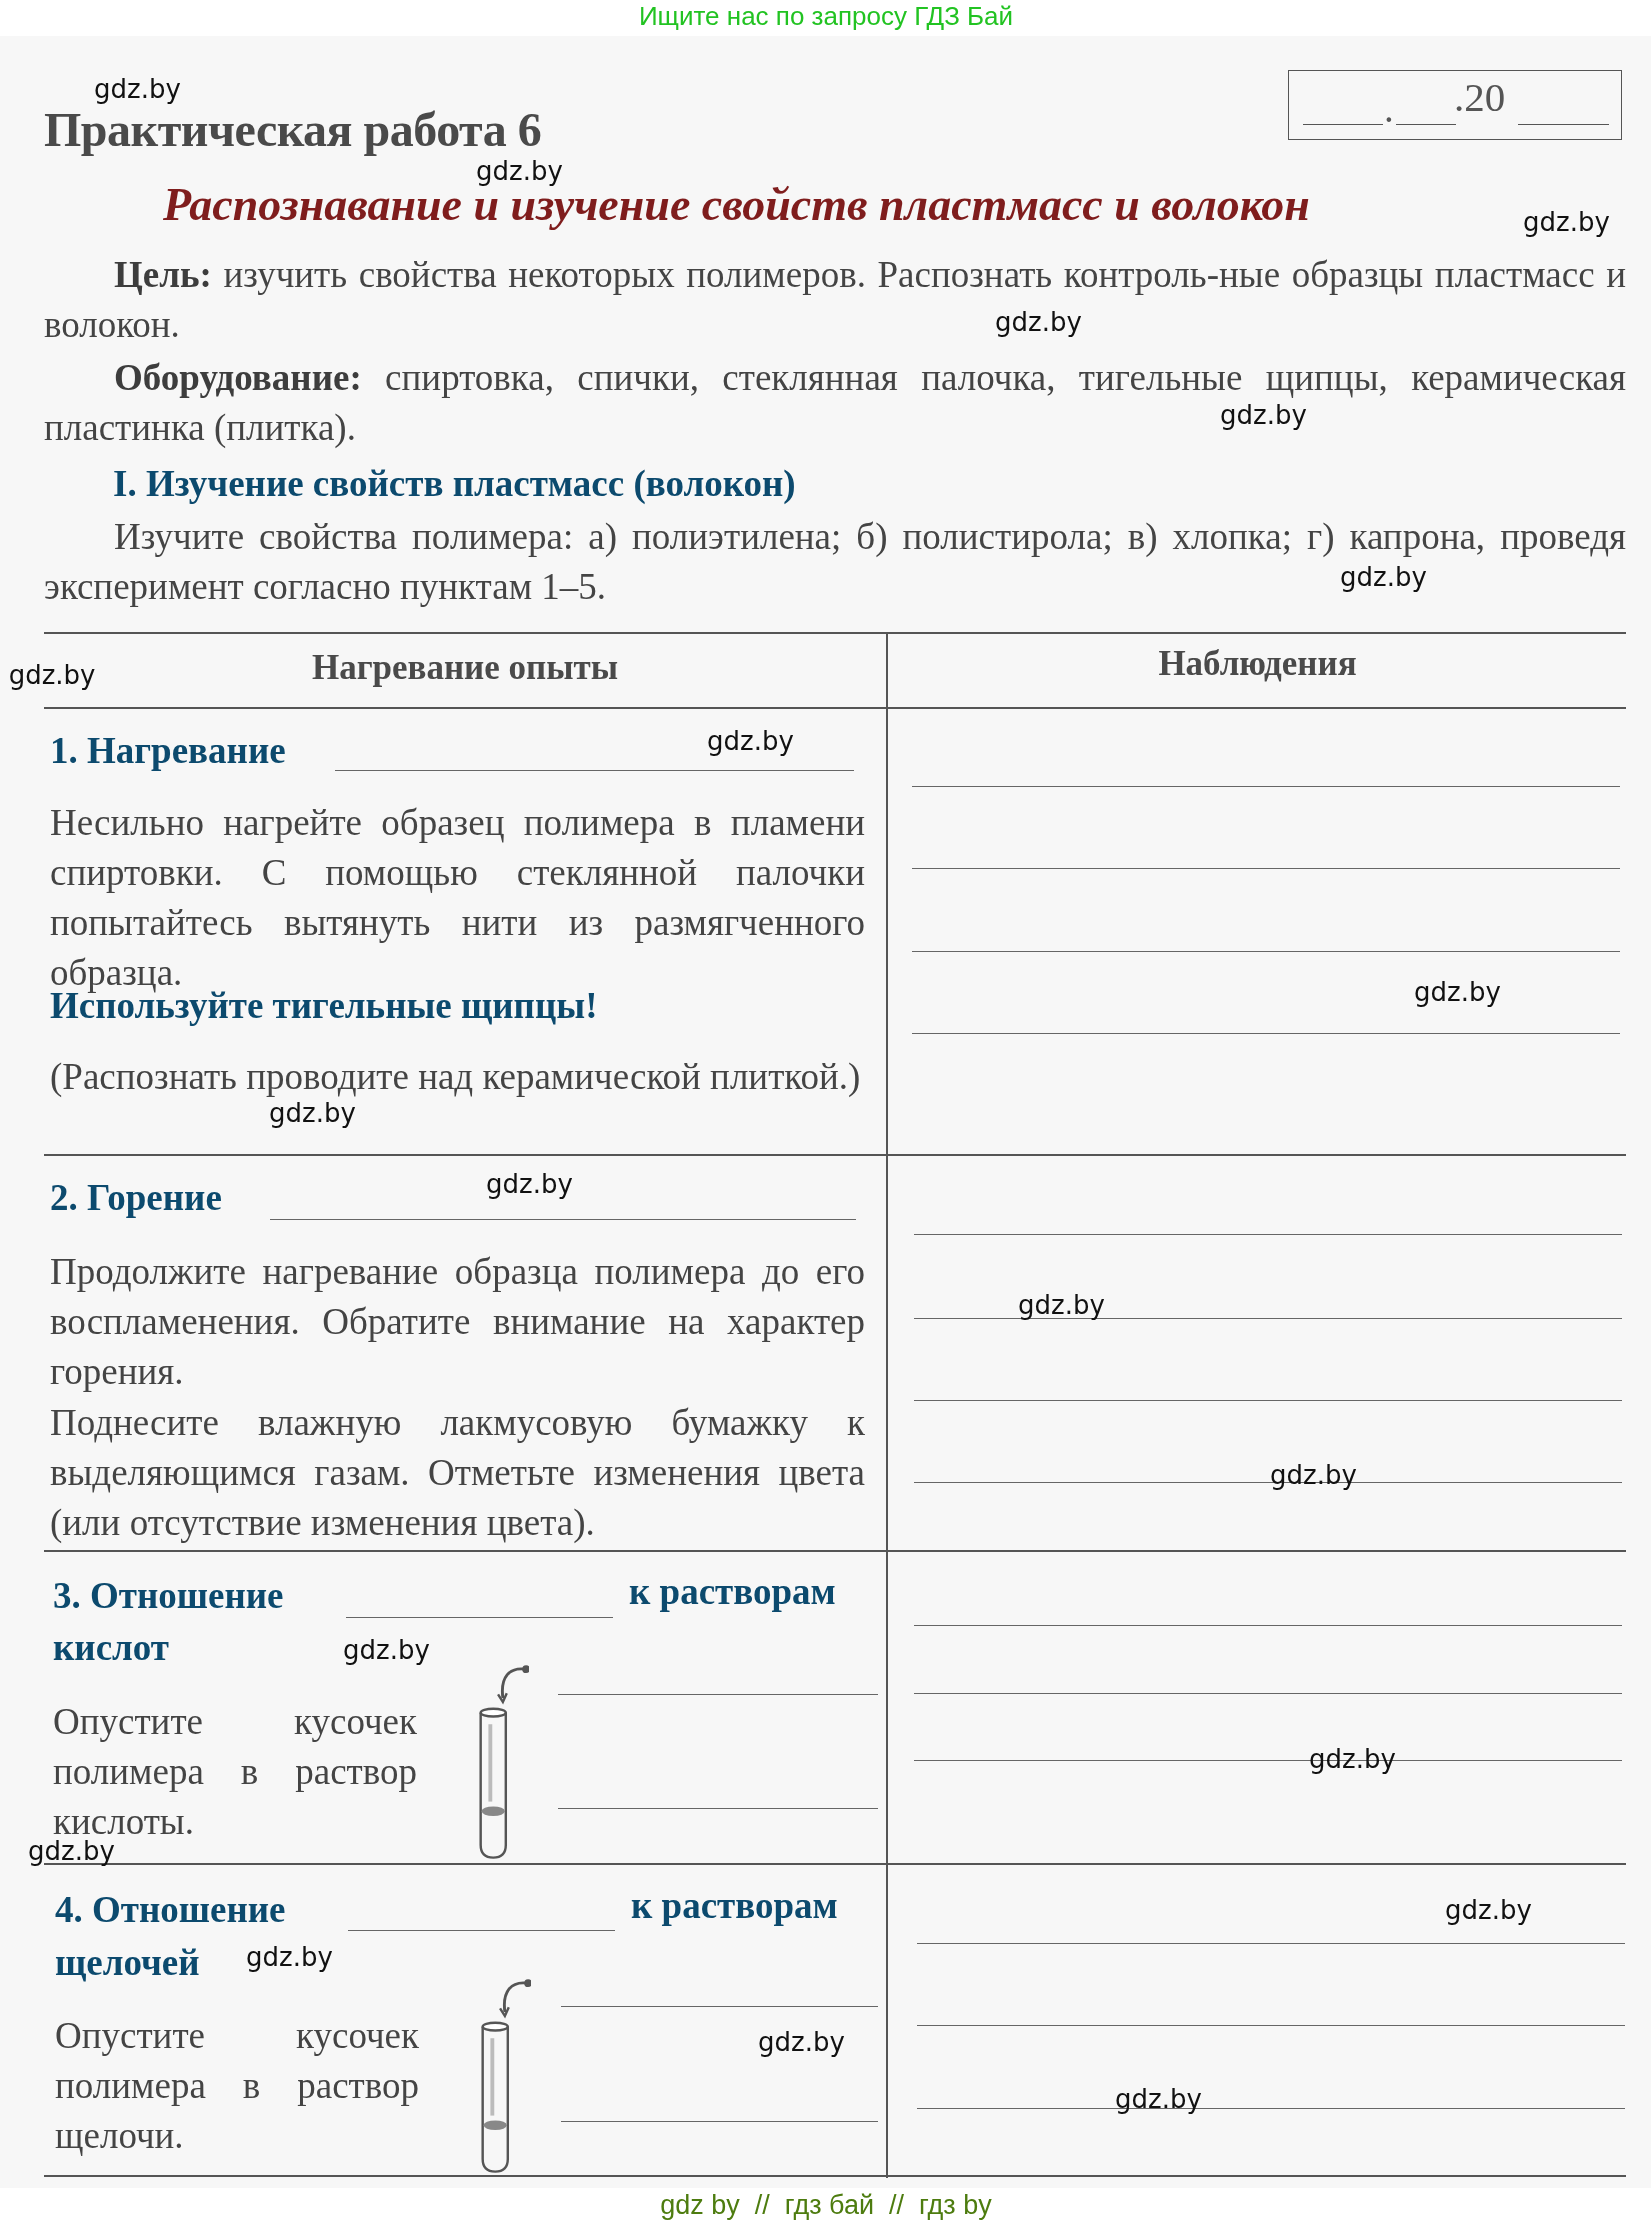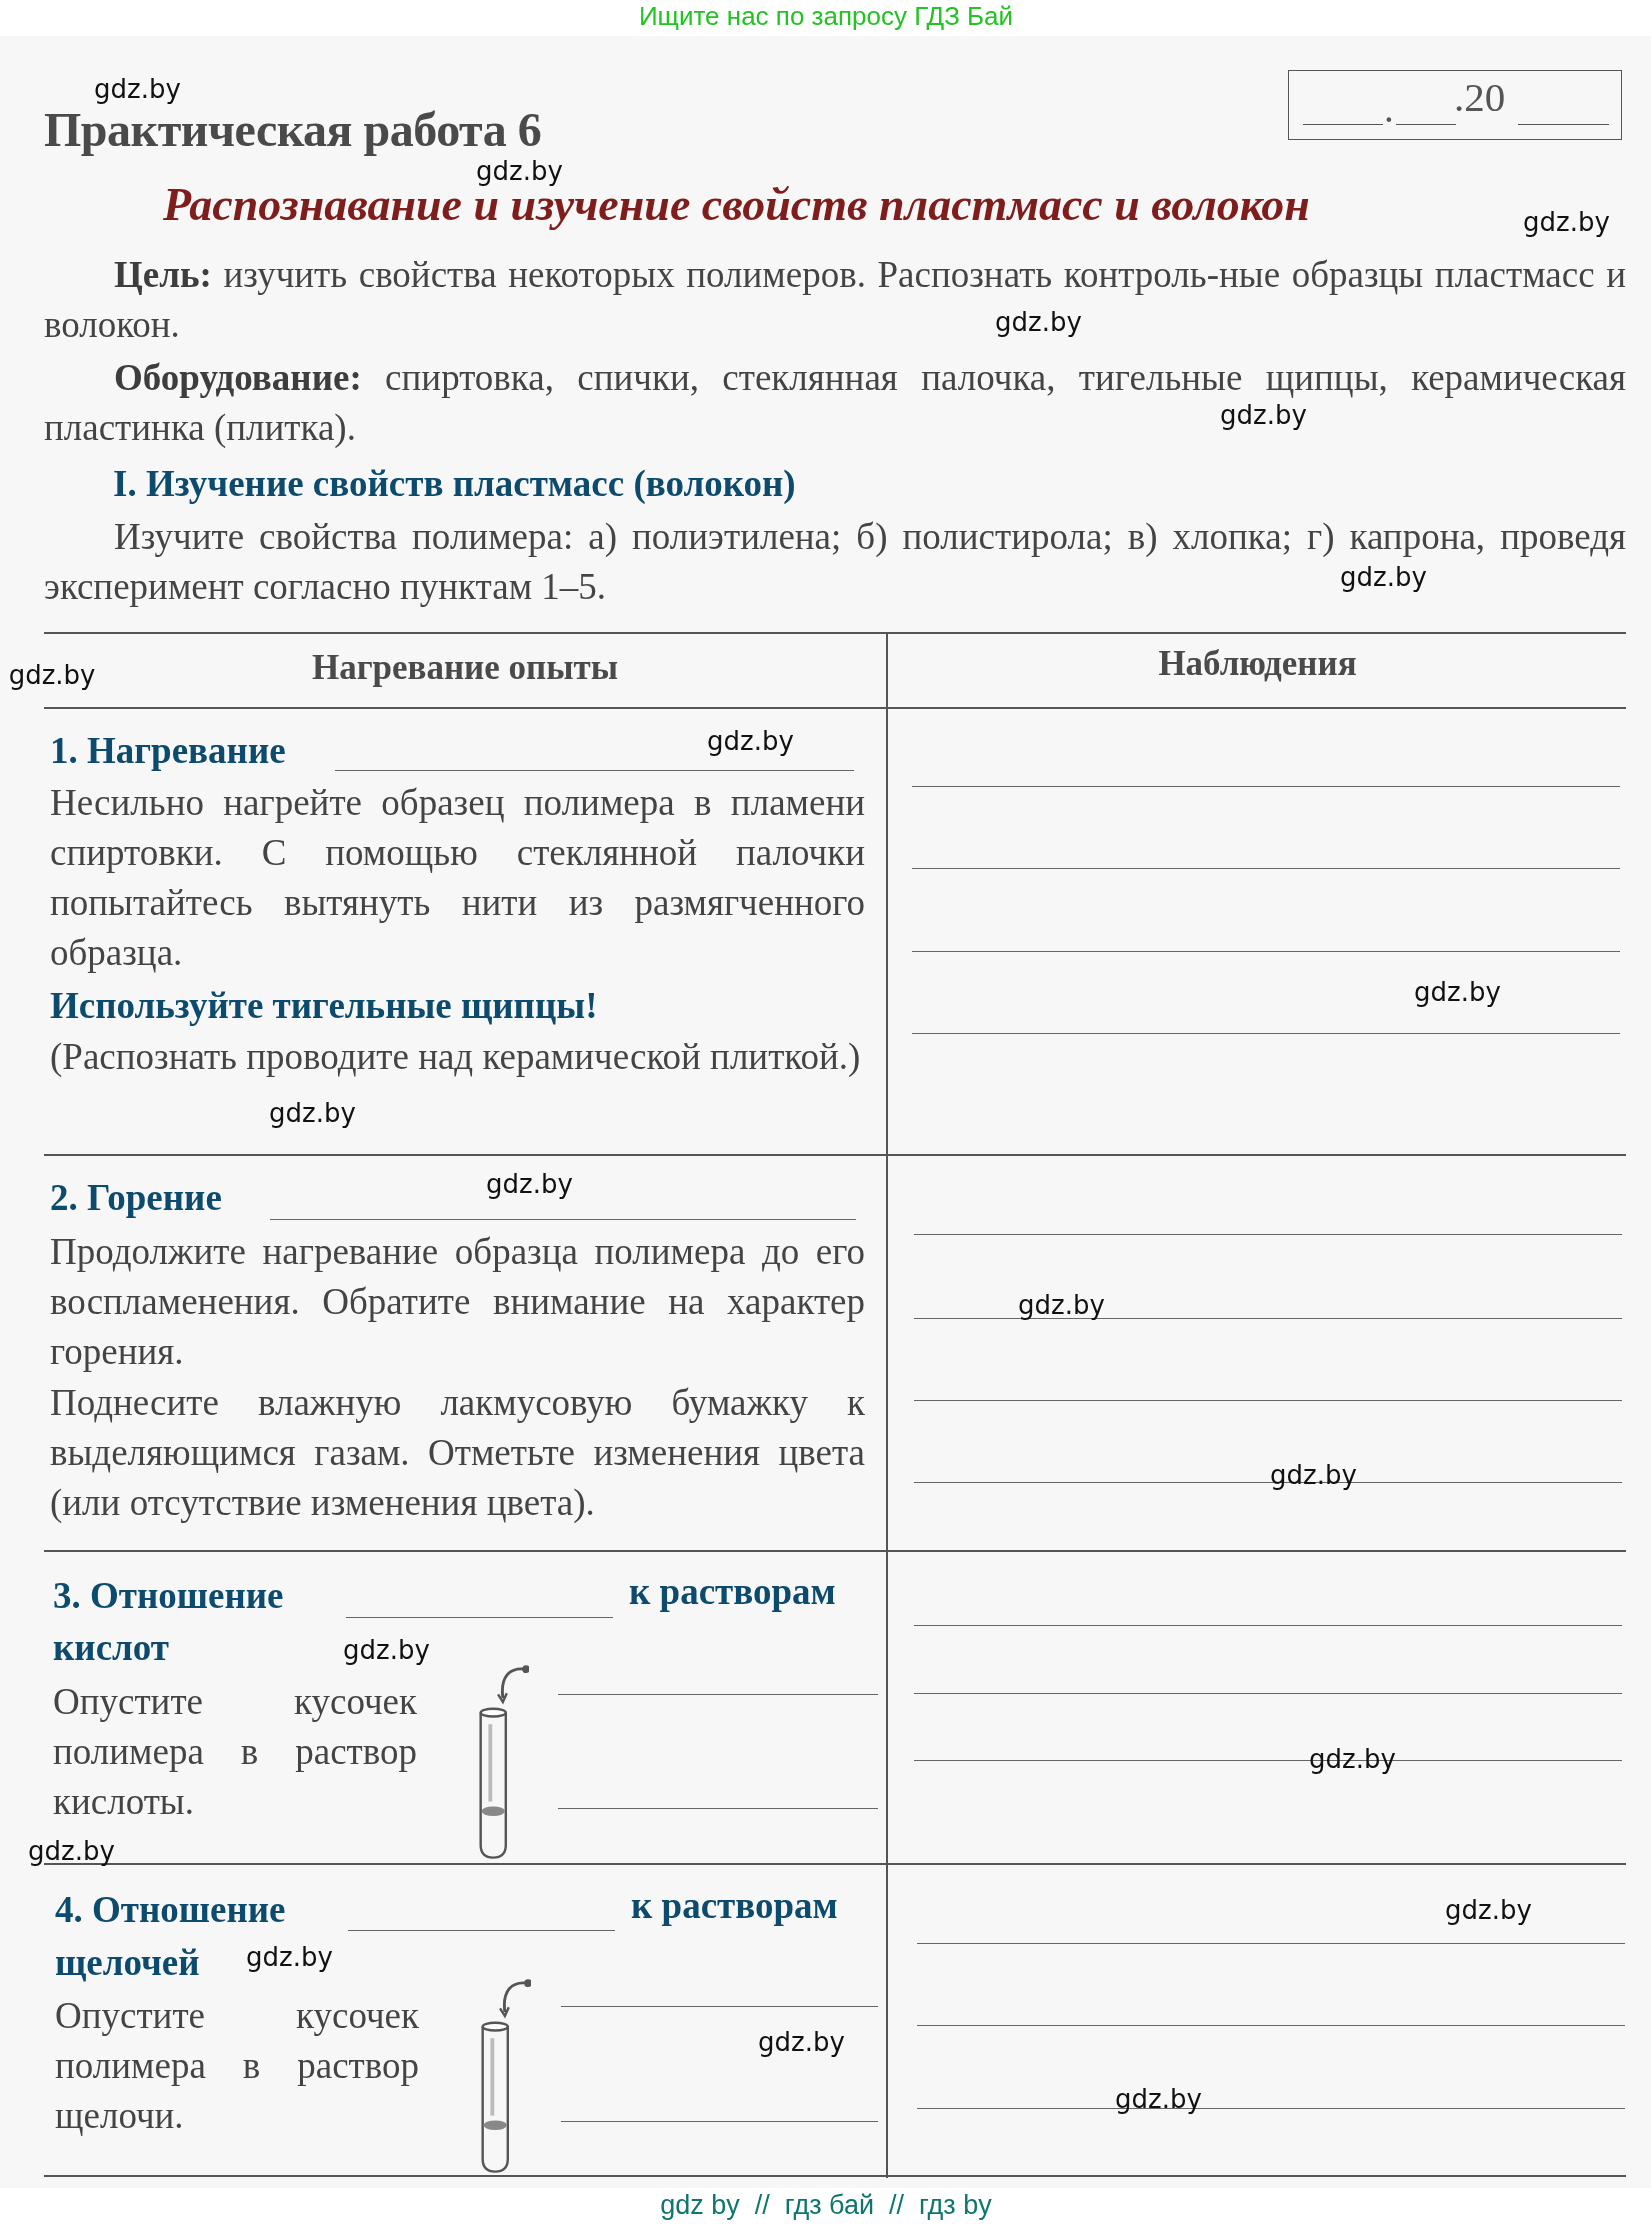--- a/index.html
+++ b/index.html
@@ -19,21 +19,21 @@
   .subtitle { position:absolute; left:163px; top:178px; font-size:46px; font-weight:bold; font-style:italic; color:#7f1d1d; white-space:nowrap; }
   .para { position:absolute; left:44px; width:1582px; font-size:37px; line-height:50px; color:#444; text-align:justify; }
   .para b { color:#3d3d3d; }
   .indent { text-indent:70px; }
   .sec-head { position:absolute; left:113px; top:462px; font-size:37px; font-weight:bold; color:#0c4a6e; }
   .hline { position:absolute; height:0; border-top:2.9px solid #555; }
   .vline { position:absolute; width:0; border-left:2.9px solid #555; }
   .ans { position:absolute; height:0; border-top:1.9px solid #666; }
   .th { position:absolute; font-size:35px; font-weight:bold; color:#4a4a4a; text-align:center; }
   .cell-title { position:absolute; font-size:37px; font-weight:bold; color:#0c4a6e; }
-  .cell-text { position:absolute; font-size:37px; line-height:50px; color:#444; text-align:justify; }
+  .cell-text { position:absolute; font-size:37px; line-height:50px; color:#444; text-align:justify;margin-top:20px; }
   .tube { position:absolute; }
 </style>
 </head>
 <body>
 
 <div class="banner">
   <span style="color:#22c322">Ищите нас по запросу ГДЗ Бай</span>
 </div>
 
 <div class="page"></div>
@@ -152,15 +152,15 @@
 <div class="wm" style="left:1270px;top:1460px">gdz.by</div>
 <div class="wm" style="left:343px;top:1635px">gdz.by</div>
 <div class="wm" style="left:1309px;top:1744px">gdz.by</div>
 <div class="wm" style="left:28px;top:1836px">gdz.by</div>
 <div class="wm" style="left:1445px;top:1895px">gdz.by</div>
 <div class="wm" style="left:246px;top:1942px">gdz.by</div>
 <div class="wm" style="left:758px;top:2027px">gdz.by</div>
 <div class="wm" style="left:1115px;top:2084px">gdz.by</div>
 
 <div class="footer">
-  <span style="color:#0f766e;white-space:pre">gdz by  //  гдз бай  //  гдз by</span>
+  <span style="color:#4d7c0f;white-space:pre">gdz by  //  гдз бай  //  гдз by</span>
 </div>
 
 
 </body></html>

